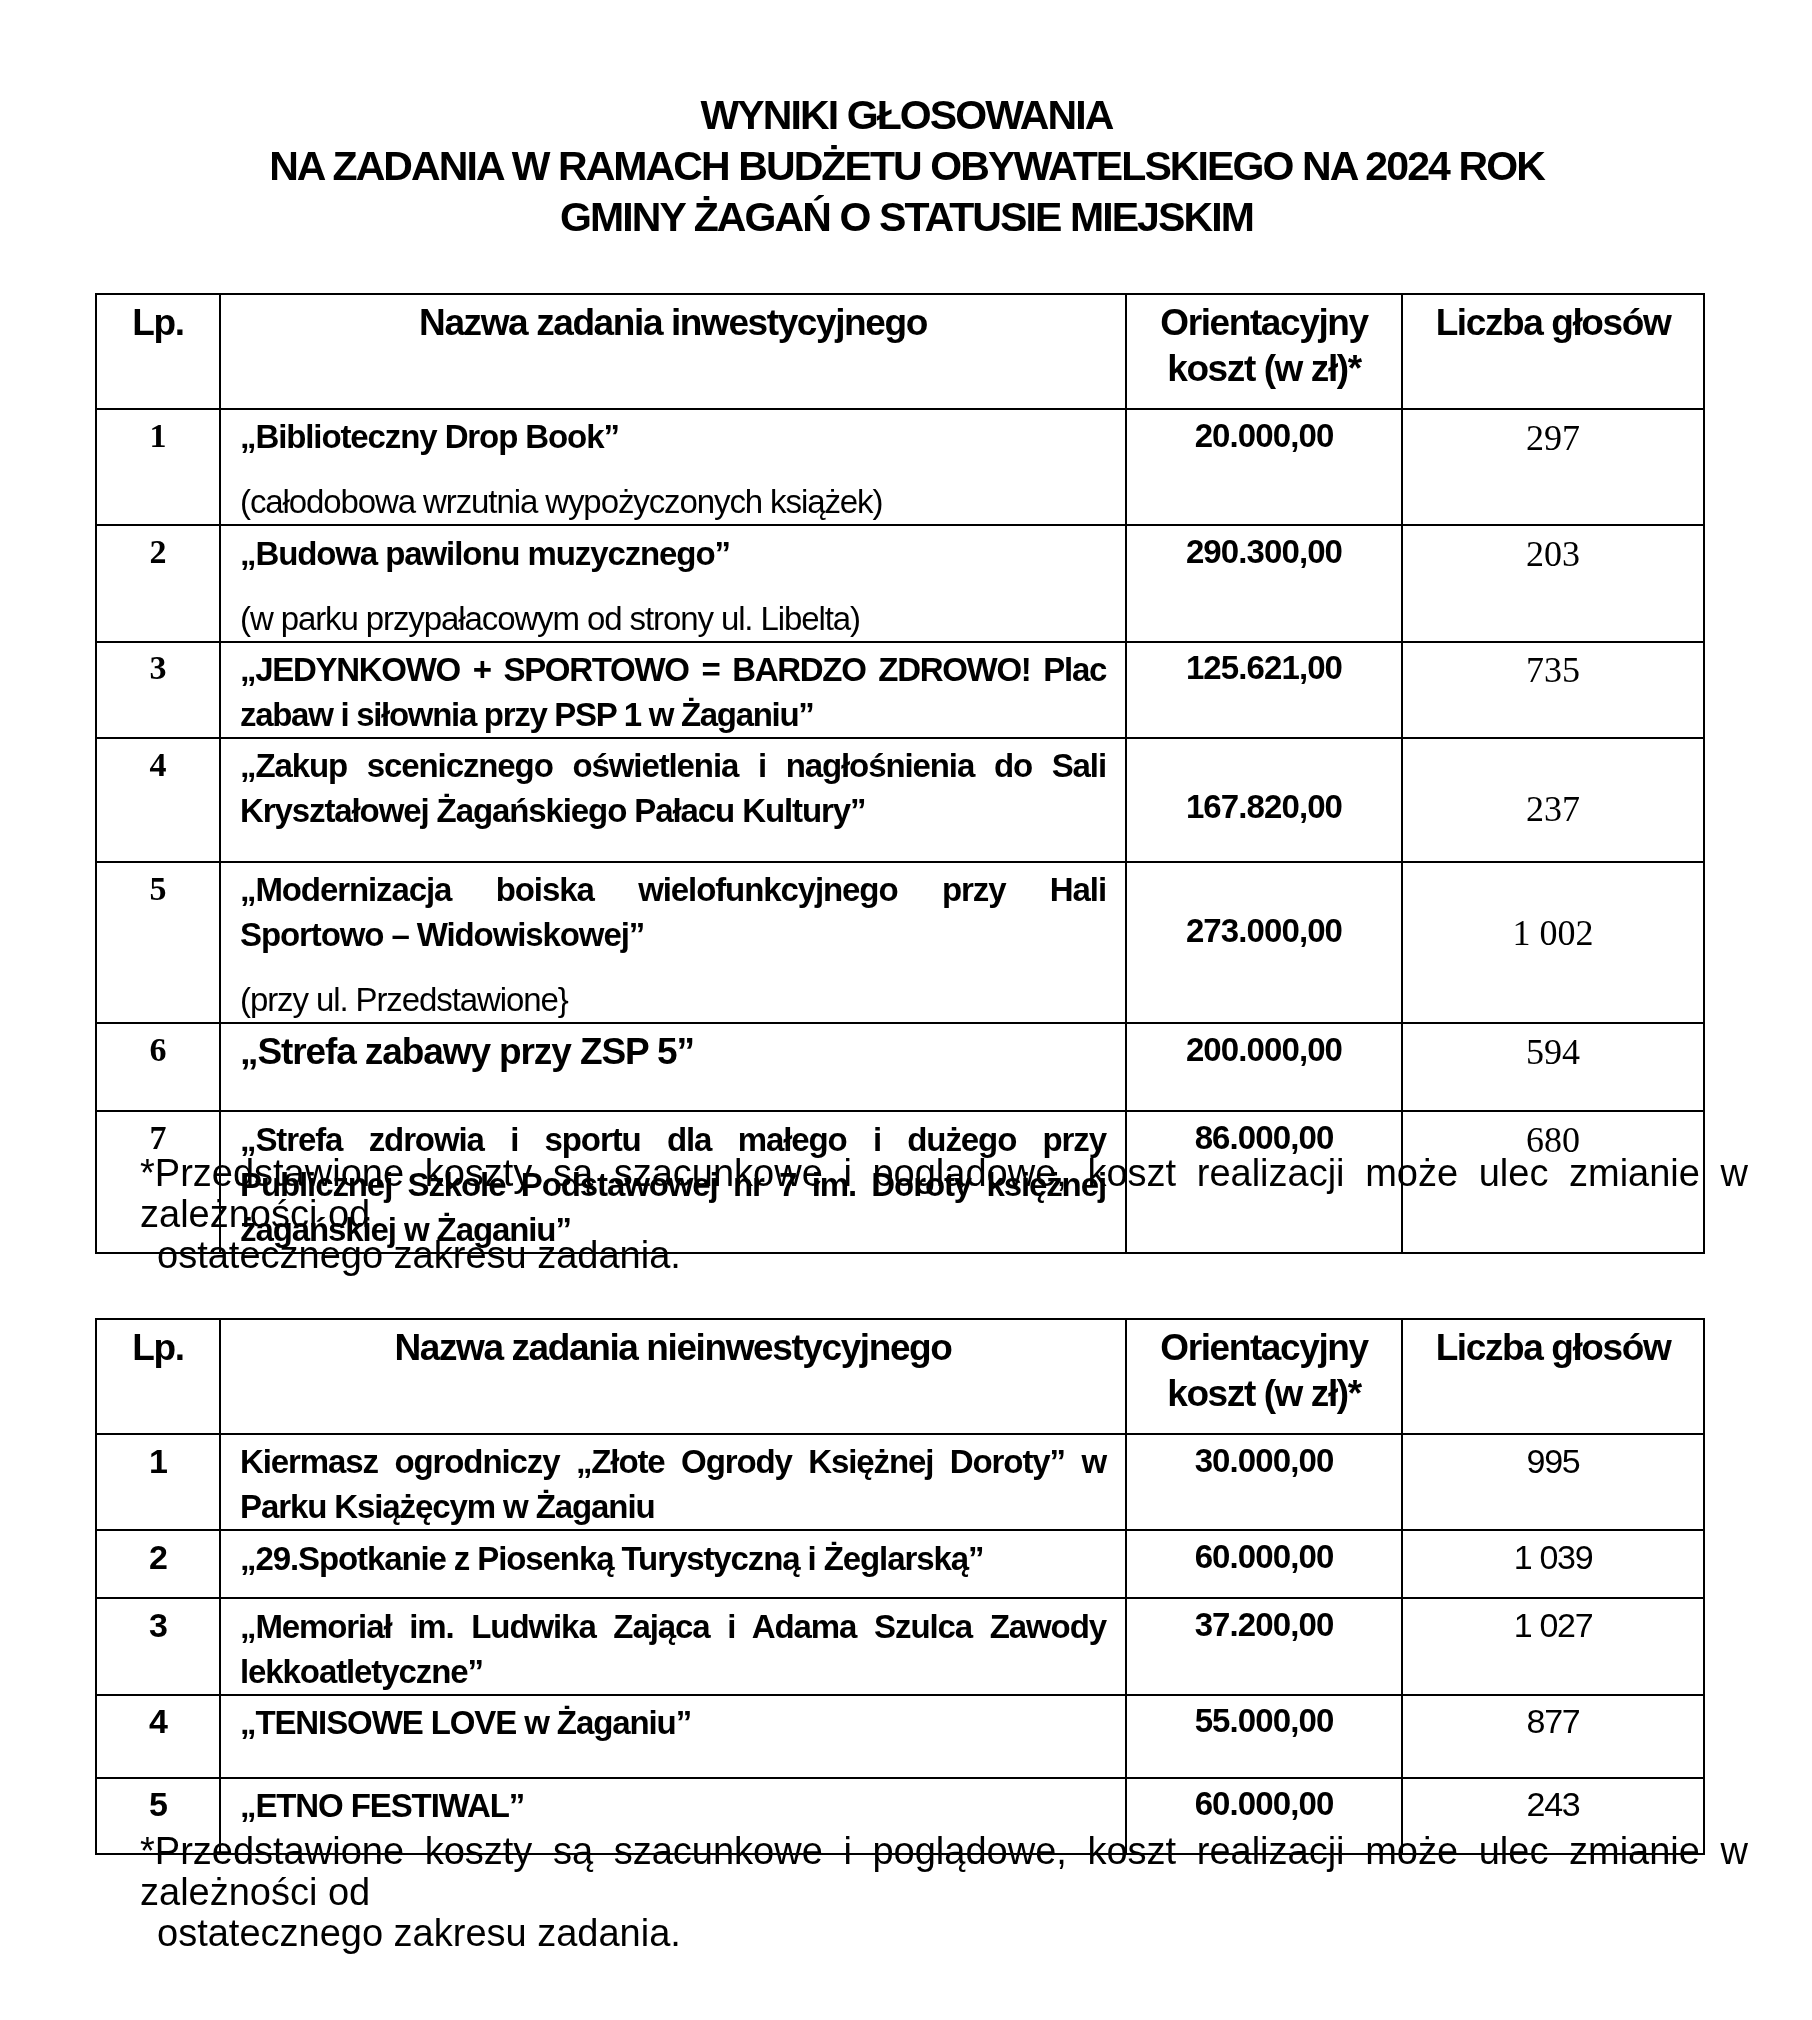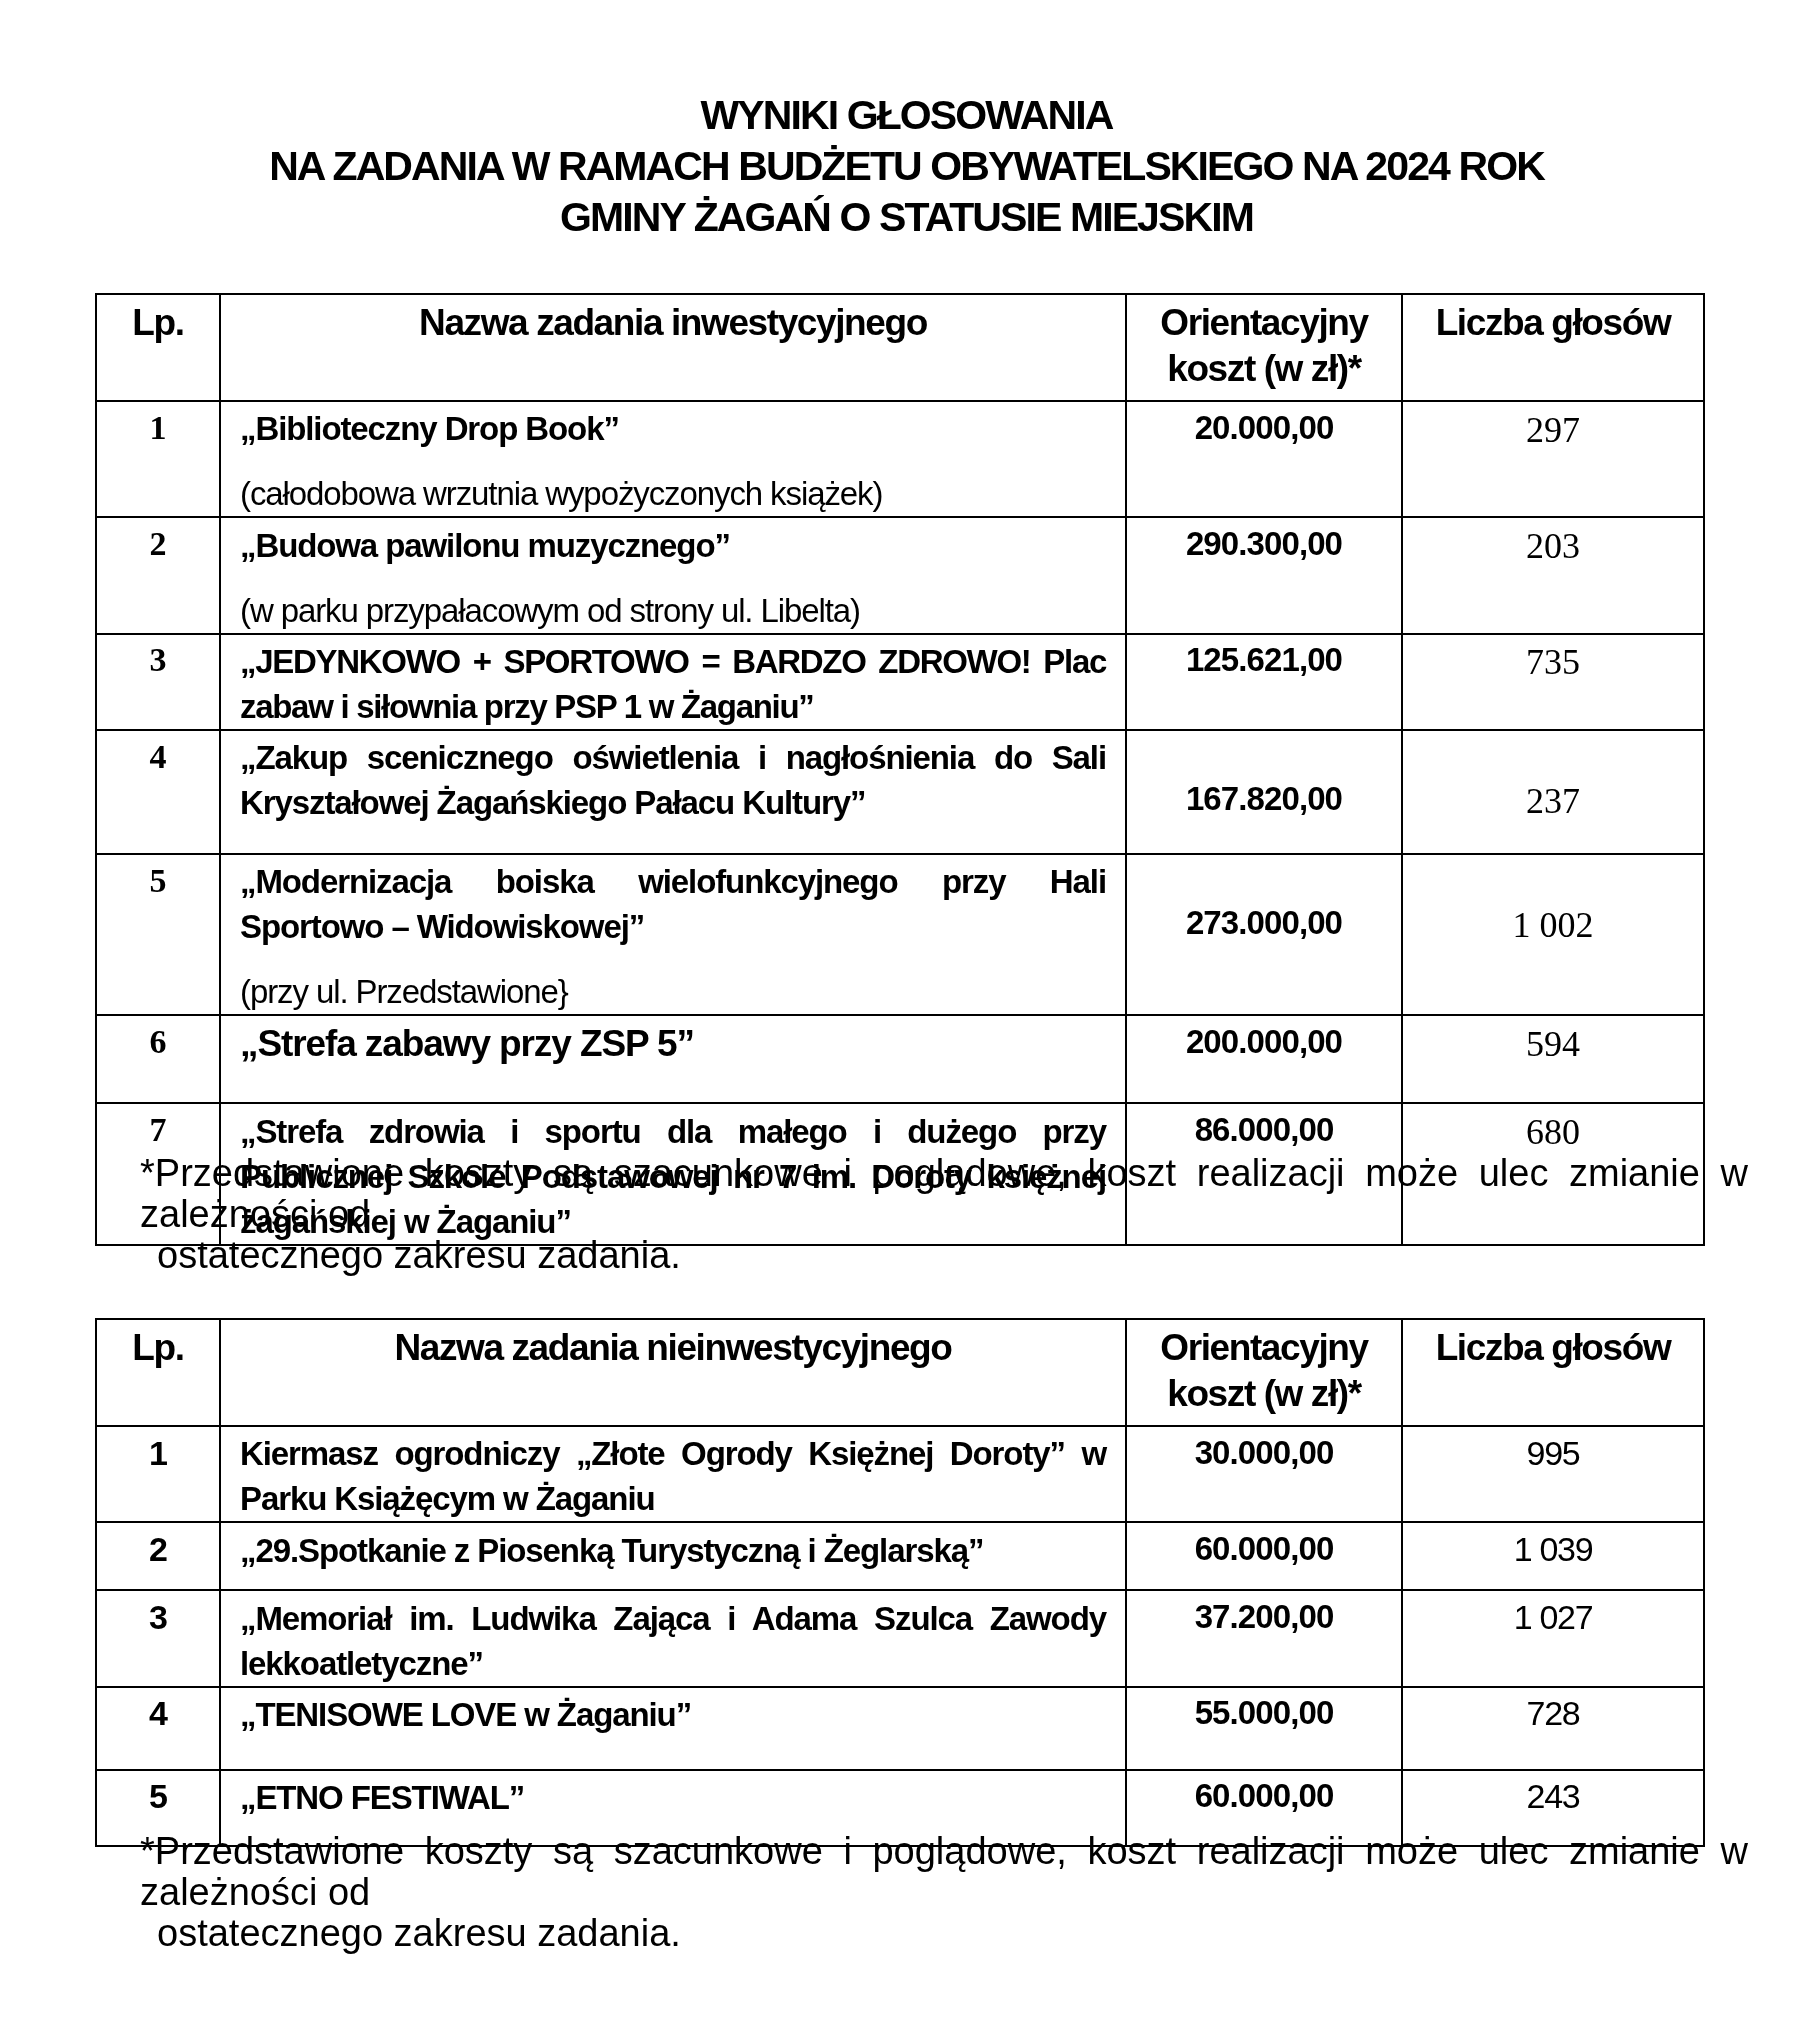--- a/index.html
+++ b/index.html
@@ -1,20 +1,20 @@
 <!DOCTYPE html>
 <html style="font-size:13.6px"><head>
 <meta charset="utf-8">
 <style>
   html, body { margin:0; padding:0; background:#ffffff; }
   body { width:1813px; height:2020px; position:relative; overflow:hidden; color:#000; }
   .title { position:absolute; left:0; width:1813px; text-align:center; font-family:"Liberation Sans", sans-serif; font-weight:bold; font-size:41px; letter-spacing:-1.9px; line-height:51px; }
   .title span { display:block; }
   table.grid { position:absolute; left:95px; width:1608px; border-collapse:collapse; table-layout:fixed; }
-  table.grid td, table.grid th { border:2.1px solid #000; vertical-align:top; padding:8px; }
+  table.grid td, table.grid th { border:2.1px solid #000; vertical-align:top; padding:16px; }
   table.grid col.c1 { width:124px; }
   table.grid col.c2 { width:906px; }
   table.grid col.c3 { width:276px; }
   table.grid col.c4 { width:302px; }
   th { font-family:"Liberation Sans", sans-serif; font-weight:bold; font-size:37px; letter-spacing:-1.4px; line-height:46px; text-align:center; padding-top:5.1px !important; }
   .lp { text-align:center; font-family:"Liberation Serif", serif; font-weight:bold; font-size:34px; padding-top:6.8px !important; }
   .lp.sans { font-family:"Liberation Sans", sans-serif; font-size:34px; letter-spacing:-0.9px; }
   .name { font-family:"Liberation Sans", sans-serif; font-weight:bold; font-size:33px; letter-spacing:-1.1px; line-height:45px; text-align:justify; padding:4.3px 19px 0 19px !important; }
   .name .sub { display:block; font-weight:normal; text-align:left;margin-top:20px; }
   .name .big { font-size:37px; }
@@ -152,21 +152,21 @@
     </td>
     <td class="cost">37.200,00</td>
     <td class="votes sans">1 027</td>
   </tr>
   <tr style="height:83px;">
     <td class="lp sans">4</td>
     <td class="name">
       <span>„TENISOWE LOVE w Żaganiu”</span>
     </td>
     <td class="cost">55.000,00</td>
-    <td class="votes sans">728</td>
+    <td class="votes sans">877</td>
   </tr>
   <tr style="height:76px;">
     <td class="lp sans">5</td>
     <td class="name">
       <span>„ETNO FESTIWAL”</span>
     </td>
     <td class="cost">60.000,00</td>
     <td class="votes sans">243</td>
   </tr>
 </tbody>

